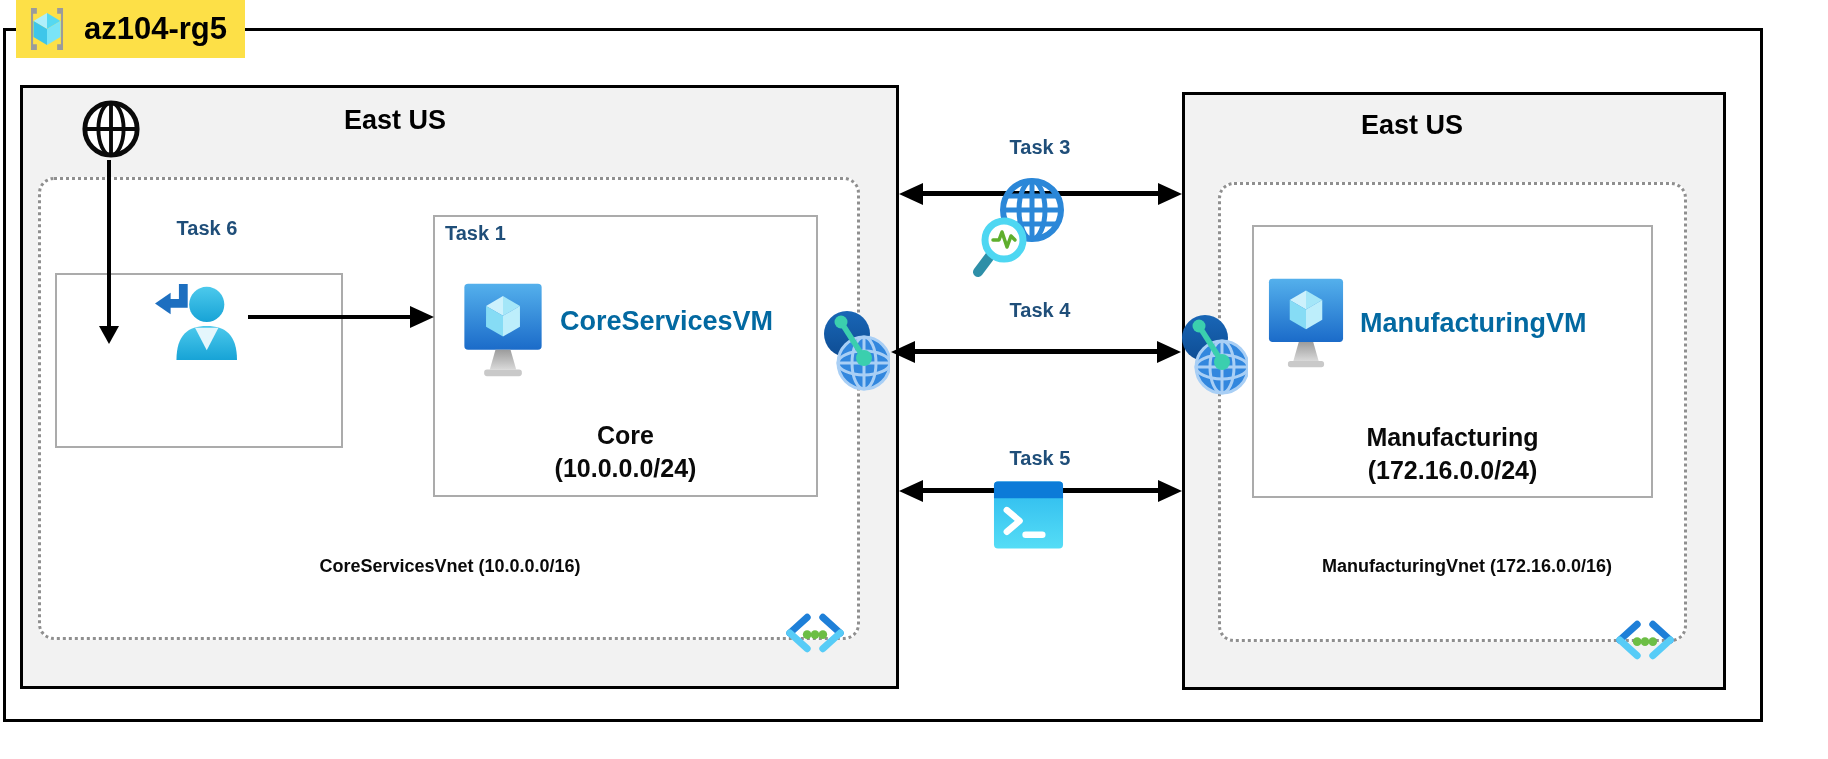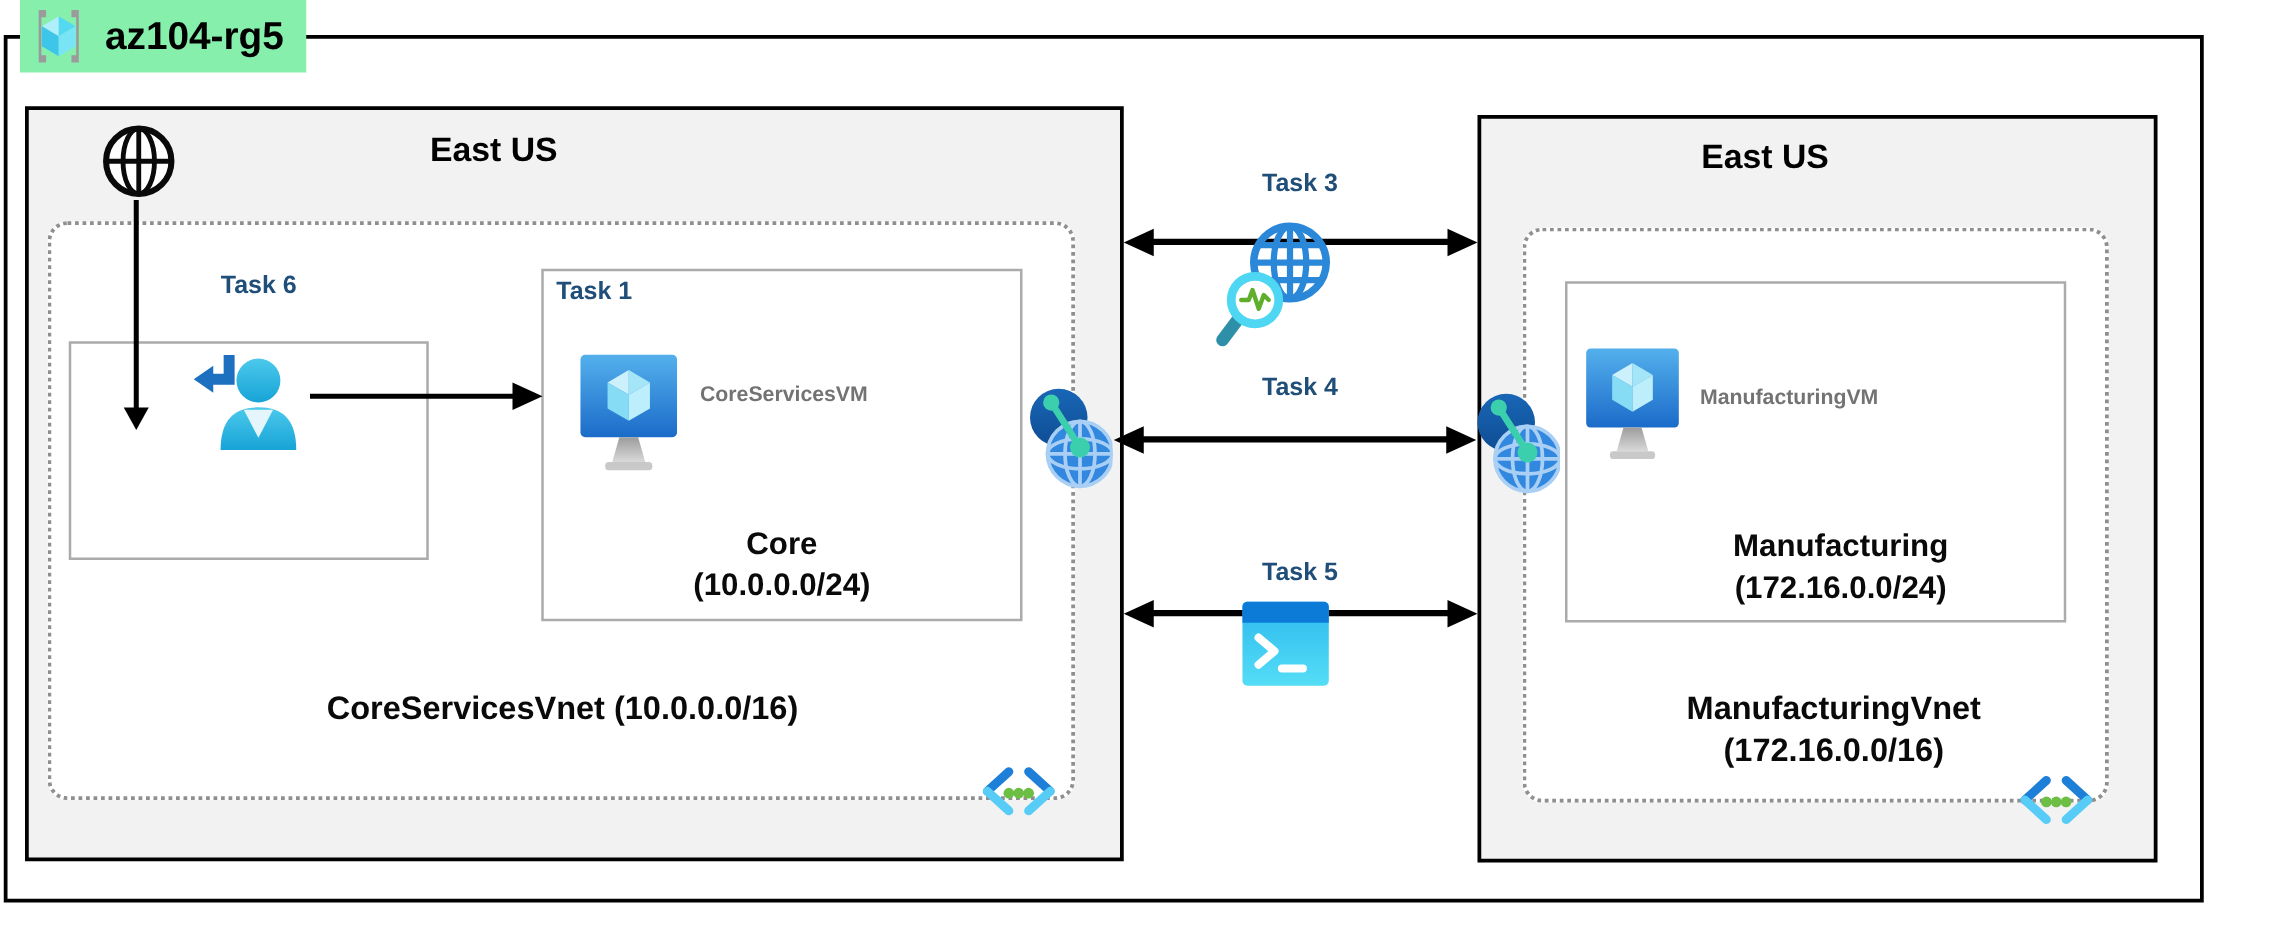--- a/index.html
+++ b/index.html
@@ -3,43 +3,43 @@
 <meta charset="utf-8">
 <style>
   html,body{margin:0;padding:0;background:#fff;}
   #stage{
     position:relative;width:1828px;height:759px;background:#fff;overflow:hidden;
     font-family:"Liberation Sans",sans-serif;color:#0a0a0a;
   }
   .abs{position:absolute;}
   
   #rg-box{left:3px;top:28px;width:1760px;height:694px;border:3px solid #000;box-sizing:border-box;background:#fff;}
-  #rg-title{left:16px;top:0;height:58px;display:flex;align-items:center;gap:10px;background:#86efac;padding:0 18px 0 4px;z-index:6;}
+  #rg-title{left:16px;top:0;height:58px;display:flex;align-items:center;gap:10px;background:#fde047;padding:0 18px 0 4px;z-index:6;}
   #rg-title .t{font-size:31px;font-weight:bold;color:#000;}
   
   .region{background:#F2F2F2;border:3px solid #000;box-sizing:border-box;z-index:1;}
   #region-left{left:20px;top:85px;width:879px;height:604px;}
   #region-right{left:1182px;top:92px;width:544px;height:598px;}
   .region-name{font-size:27px;font-weight:bold;text-align:center;z-index:2;color:#000;}
   
   .vnetbox{background:#fff;border:3px dotted #8f8f8f;border-radius:16px;box-sizing:border-box;z-index:2;}
   #vnet-left{left:38px;top:177px;width:822px;height:463px;}
   #vnet-right{left:1218px;top:182px;width:469px;height:460px;}
   
   .inner{background:#fff;border:2px solid #ABABAB;box-sizing:border-box;z-index:3;}
   #perimeter-box{left:55px;top:273px;width:288px;height:175px;}
   #task1-box{left:433px;top:215px;width:385px;height:282px;}
   #task2-box{left:1252px;top:225px;width:401px;height:273px;}
   
   .tasklbl{font-size:20px;font-weight:bold;color:#1F4E79;z-index:5;}
   .ctr{text-align:center;}
-  .big{font-size:17px;font-weight:bold;color:#737373;z-index:5;}
+  .big{font-size:27px;font-weight:bold;color:#0369a1;z-index:5;}
   .two{font-size:25px;font-weight:bold;line-height:33px;text-align:center;z-index:5;color:#0a0a0a;}
   .two .l{display:block;}
-  .vnetlbl{font-size:26px;font-weight:bold;line-height:34px;text-align:center;z-index:5;color:#0a0a0a;}
+  .vnetlbl{font-size:18px;font-weight:bold;line-height:34px;text-align:center;z-index:5;color:#0a0a0a;}
   
   .hline{background:#000;height:5px;z-index:4;}
   .vline{background:#000;width:4px;z-index:4;}
   .tri-r{width:0;height:0;border-top:11px solid transparent;border-bottom:11px solid transparent;border-left:24px solid #000;z-index:4;}
   .tri-l{width:0;height:0;border-top:11px solid transparent;border-bottom:11px solid transparent;border-right:24px solid #000;z-index:4;}
   .tri-d{width:0;height:0;border-left:10px solid transparent;border-right:10px solid transparent;border-top:18px solid #000;z-index:4;}
   .icon{z-index:5;}
   .gw{z-index:6;}
 </style>
 </head>
@@ -230,21 +230,21 @@
     </defs>
     <rect x="3" y="3" width="82" height="70" rx="4" fill="url(#vm-b)"></rect>
     <polygon points="44,16 26,26.5 44,37" fill="#cdf1fc"></polygon>
     <polygon points="44,16 62,26.5 44,37" fill="#a4e6f8"></polygon>
     <polygon points="26,26.5 44,37 44,59 26,48.5" fill="#86dcf5"></polygon>
     <polygon points="62,26.5 44,37 44,59 62,48.5" fill="#bdeefb"></polygon>
     <polygon points="36,73 52,73 58,94 30,94" fill="url(#st-b)"></polygon>
     <rect x="24" y="94" width="40" height="7" rx="3" fill="#c9c9c9"></rect>
   </svg>
   <div class="abs big" style="left:1360px;top:308px;">ManufacturingVM</div>
-  <div class="abs two" style="left:1252px;top:421px;width:401px;padding-left:20px;">
+  <div class="abs two" style="left:1252px;top:421px;width:401px;">
     <span class="l">Manufacturing</span>
     <span class="l">(172.16.0.0/24)</span>
   </div>
 
   <div class="abs vnetlbl" style="left:1267px;top:549px;width:400px;">
     <span class="l">ManufacturingVnet</span>
     <span class="l">(172.16.0.0/16)</span>
   </div>
   <svg class="abs gw" style="left:1612px;top:617px;" width="66" height="46" viewBox="0 0 84 56">
     <line x1="32" y1="8" x2="10" y2="28" stroke="#1e7fd8" stroke-width="9" stroke-linecap="round"></line>

